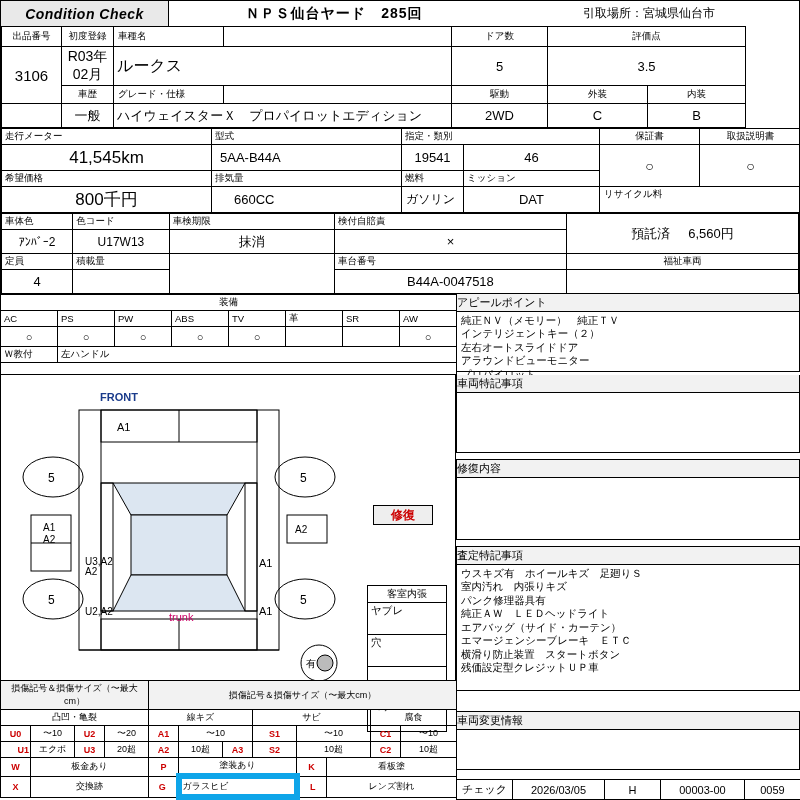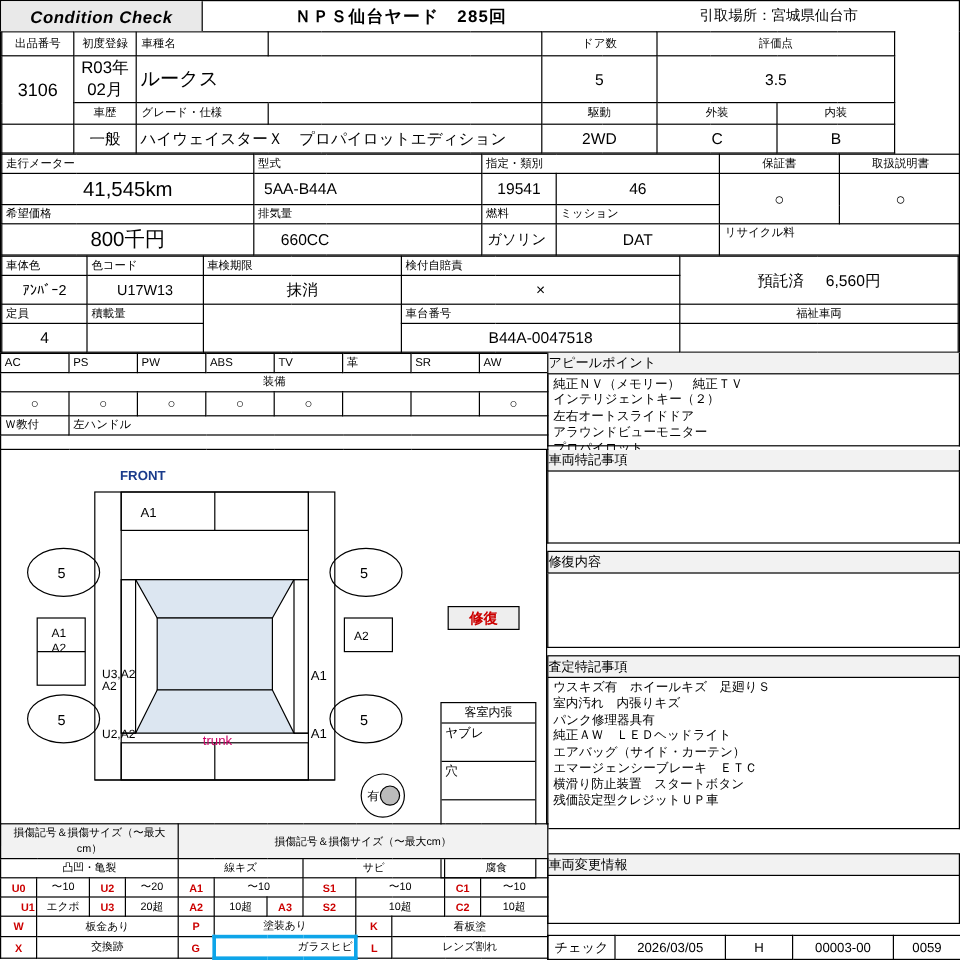--- a/index.html
+++ b/index.html
@@ -251,32 +251,32 @@
           <col style="width:57px">
             <col style="width:57px">
             <col style="width:57px">
             <col style="width:57px">
           <col style="width:57px">
             <col style="width:57px">
             <col style="width:57px">
             <col style="width:57px">
         </colgroup>
         <tbody>
-            <tr style="height:13px">
+            <tr style="height:14px">
+          <td class="ctr lbl" colspan="8">装備</td>
+        </tr>
+        <tr style="height:13px">
           <td class="lbl">AC</td>
           <td class="lbl">PS</td>
           <td class="lbl">PW</td>
           <td class="lbl">ABS</td>
           <td class="lbl">TV</td>
           <td class="lbl">革</td>
           <td class="lbl">SR</td>
           <td class="lbl">AW</td>
-        </tr>
-        <tr style="height:14px">
-          <td class="ctr lbl" colspan="8">装備</td>
         </tr>
         <tr style="height:20px">
           <td class="ctr">○</td>
           <td class="ctr">○</td>
           <td class="ctr">○</td>
           <td class="ctr">○</td>
           <td class="ctr">○</td>
           <td class="ctr"></td>
           <td class="ctr"></td>
           <td class="ctr">○</td>
@@ -468,21 +468,21 @@
           <td colspan="3" style="border:1px solid #000;text-align:center">板金あり</td>
           <td style="border:1px solid #000;text-align:center" class="red">P</td>
           <td colspan="3" style="border:1px solid #000;text-align:center">塗装あり</td>
           <td style="border:1px solid #000;text-align:center" class="red">K</td>
           <td colspan="3" style="border:1px solid #000;text-align:center">看板塗</td>
         </tr>
         <tr>
           <td style="border:1px solid #000;text-align:center;height:13px" class="red">X</td>
           <td colspan="3" style="border:1px solid #000;text-align:center">交換跡</td>
           <td style="border:1px solid #000;text-align:center" class="red">G</td>
-          <td colspan="3" style="border:3px solid #0ea5e9;text-align:right">ガラスヒビ</td>
+          <td colspan="3" style="border:6px solid #0ea5e9;text-align:left">ガラスヒビ</td>
           <td style="border:1px solid #000;text-align:center" class="red">L</td>
           <td colspan="3" style="border:1px solid #000;text-align:center">レンズ割れ</td>
         </tr>
       </tbody>
         </table>
     </div>
 
     <div class="bottom-right" style="display:flex;align-items:flex-end">
       <table style="border-collapse:collapse;width:100%;table-layout:fixed;font-size:11px">
         <colgroup>

